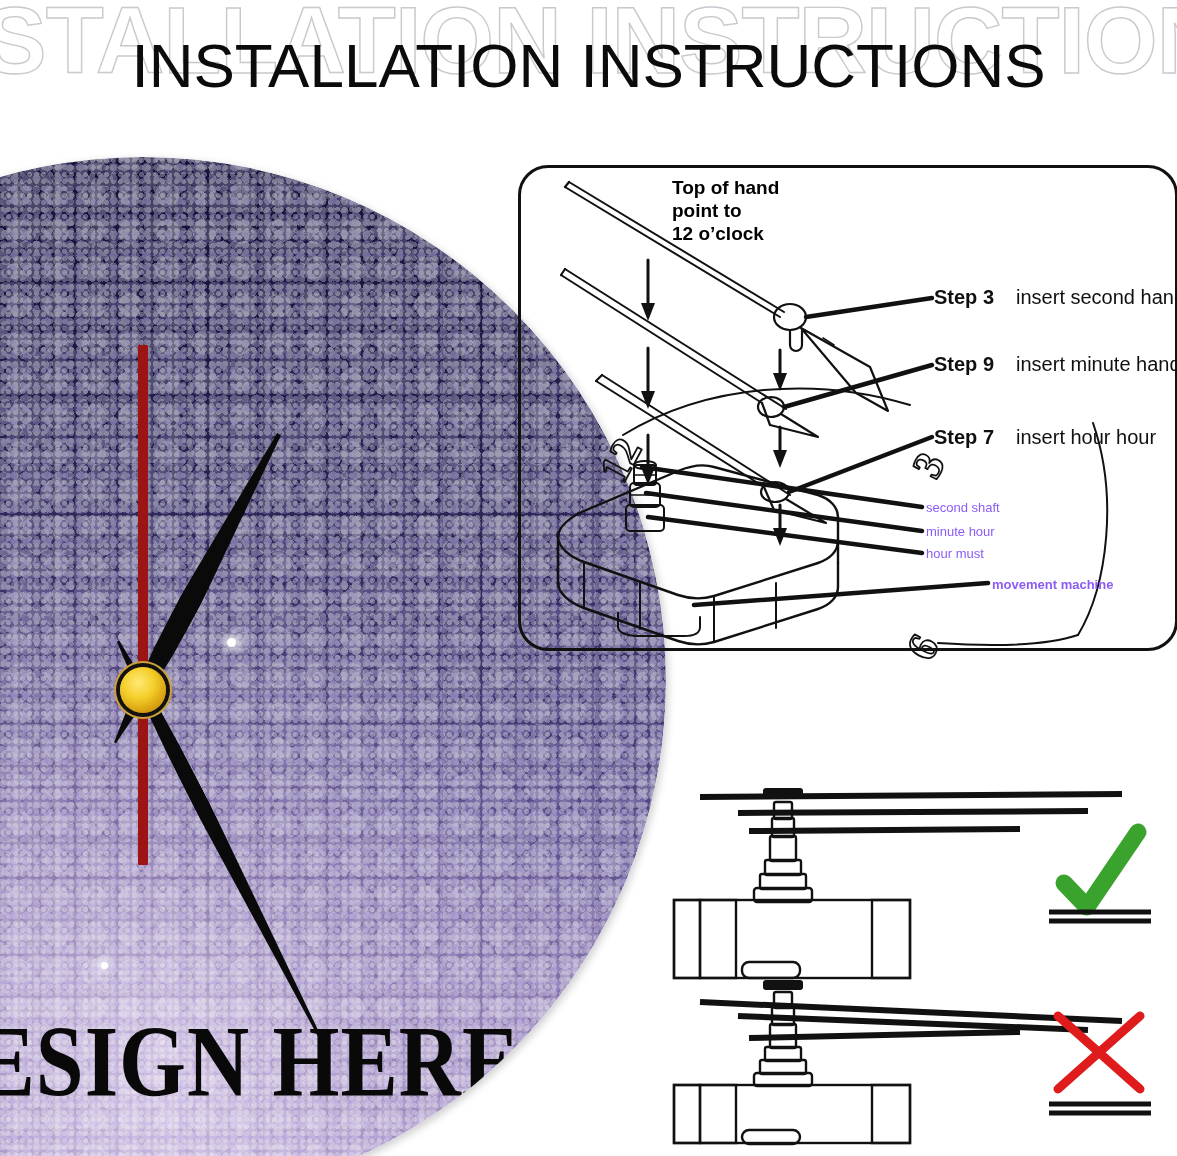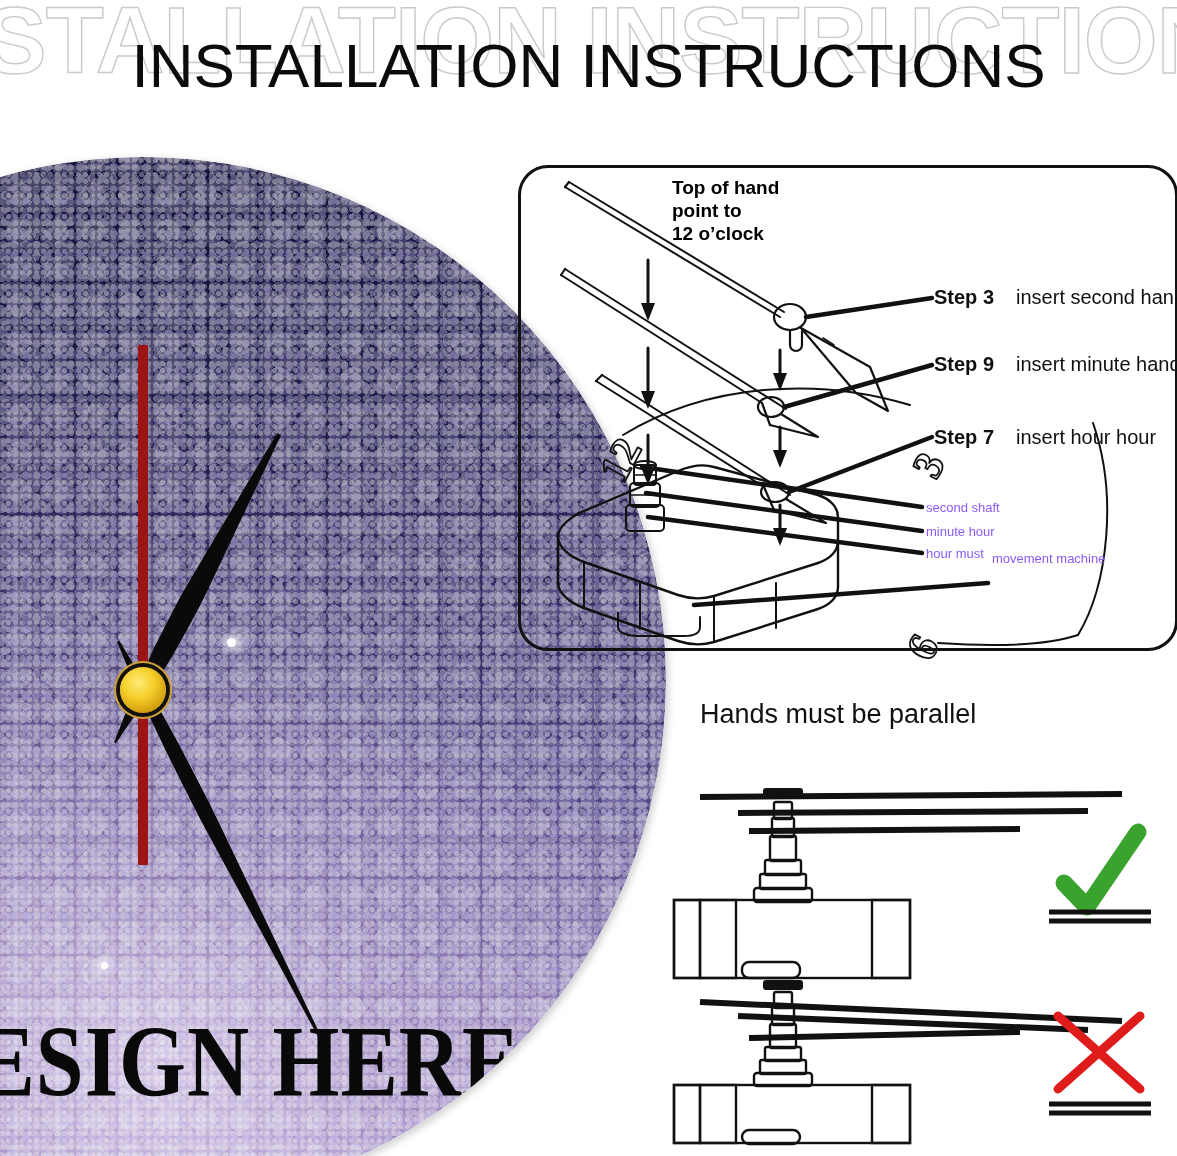--- a/index.html
+++ b/index.html
@@ -149,21 +149,21 @@
   .step b{font-weight:700;text-align:right;}
   .step .gap{display:inline-block;width:22px;}
   .step-3{left:934px;top:286px;}
   .step-2{left:934px;top:353px;}
   .step-1{left:934px;top:426px;}
 
   .shaftlbl{position:absolute;font-size:13px;color:#8b5cf6;white-space:nowrap;}
   .sl-1{left:926px;top:500px;}
   .sl-2{left:926px;top:524px;}
   .sl-3{left:926px;top:546px;}
-  .sl-4{left:992px;top:551px;}
+  .sl-4{left:992px;top:577px;font-weight:bold;}
 
   
   .parallel-title{
     position:absolute;left:700px;top:699px;
     font-size:27px;font-weight:400;color:#111;white-space:nowrap;
   }
   .par-svg{position:absolute;left:660px;top:740px;width:517px;height:410px;overflow:visible;}
 </style>
 </head>
 <body>
@@ -302,21 +302,20 @@
 
   <div class="step step-3"><b>Step 3</b><span class="gap"></span><span>insert second hand</span></div>
   <div class="step step-2"><b>Step 9</b><span class="gap"></span><span>insert minute hand</span></div>
   <div class="step step-1"><b>Step 7</b><span class="gap"></span><span>insert hour hour</span></div>
 
   <div class="shaftlbl sl-1">second shaft</div>
   <div class="shaftlbl sl-2">minute hour</div>
   <div class="shaftlbl sl-3">hour must</div>
   <div class="shaftlbl sl-4">movement machine</div>
 
-  <div class="parallel-title">Hands must be parallel</div>
 
   <svg class="par-svg" viewBox="0 0 517 410">
 
     <g>
       <g stroke="#111" stroke-width="6" stroke-linecap="butt">
         <line x1="40" y1="57" x2="462" y2="54"></line>
         <line x1="78" y1="73" x2="428" y2="71"></line>
         <line x1="89" y1="91" x2="360" y2="89"></line>
       </g>
       <g fill="none" stroke="#111" stroke-width="2.4">

